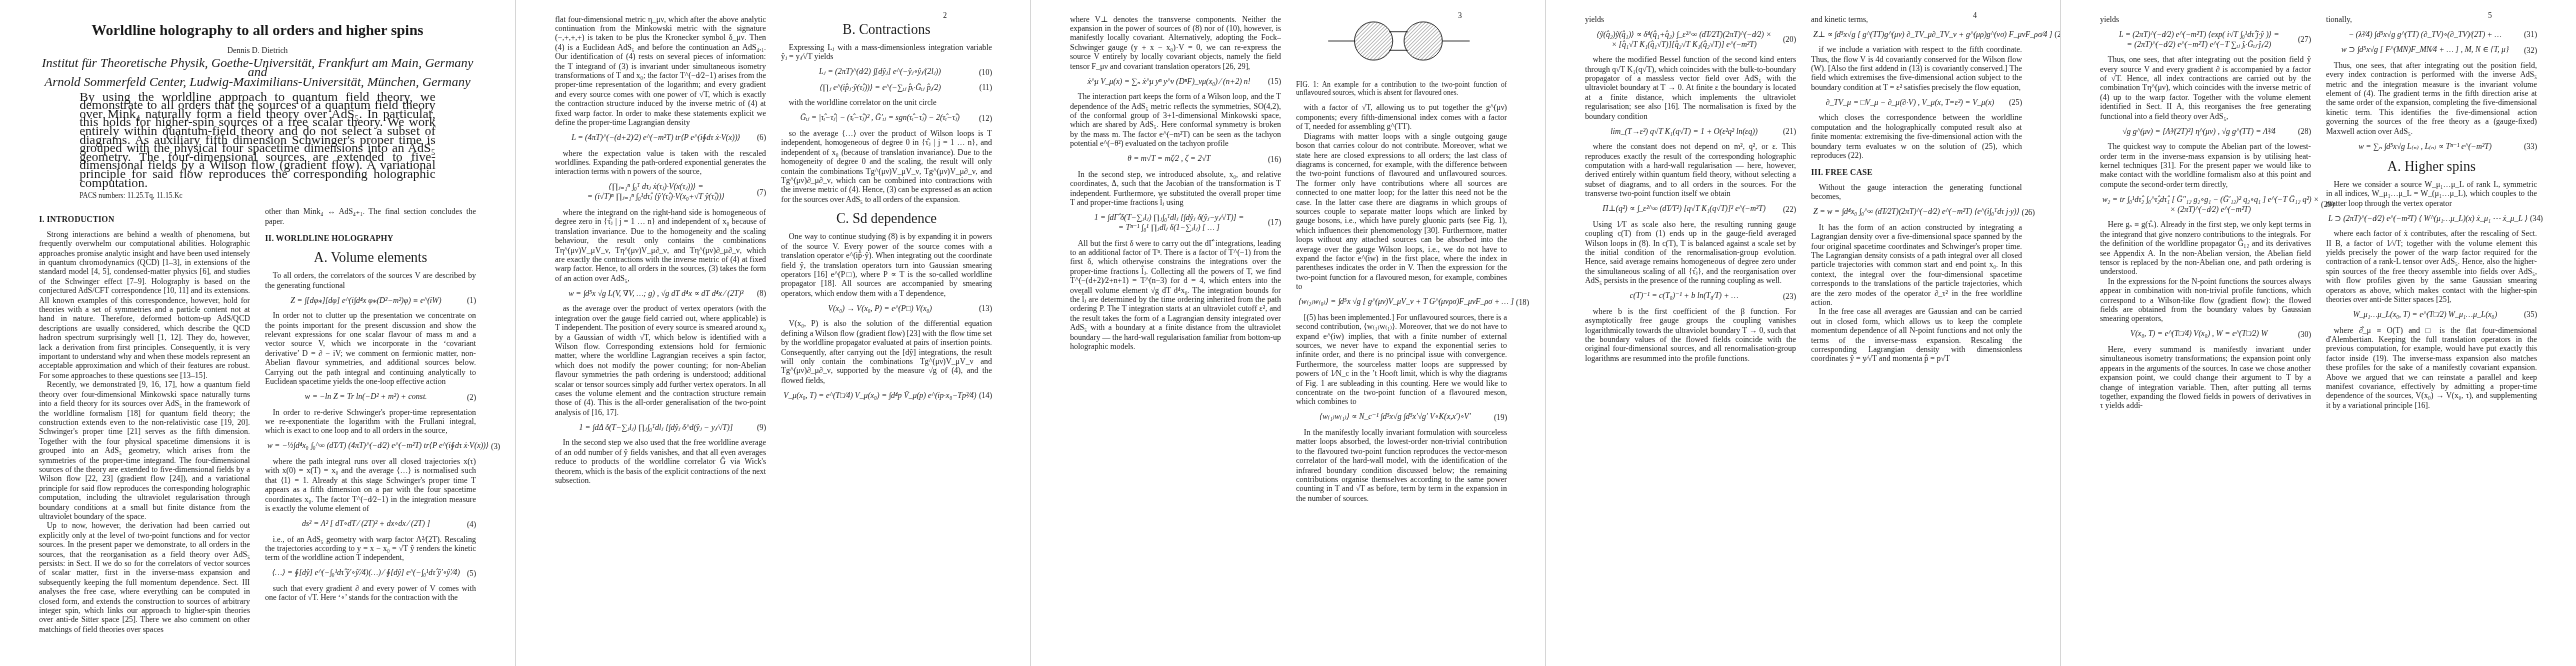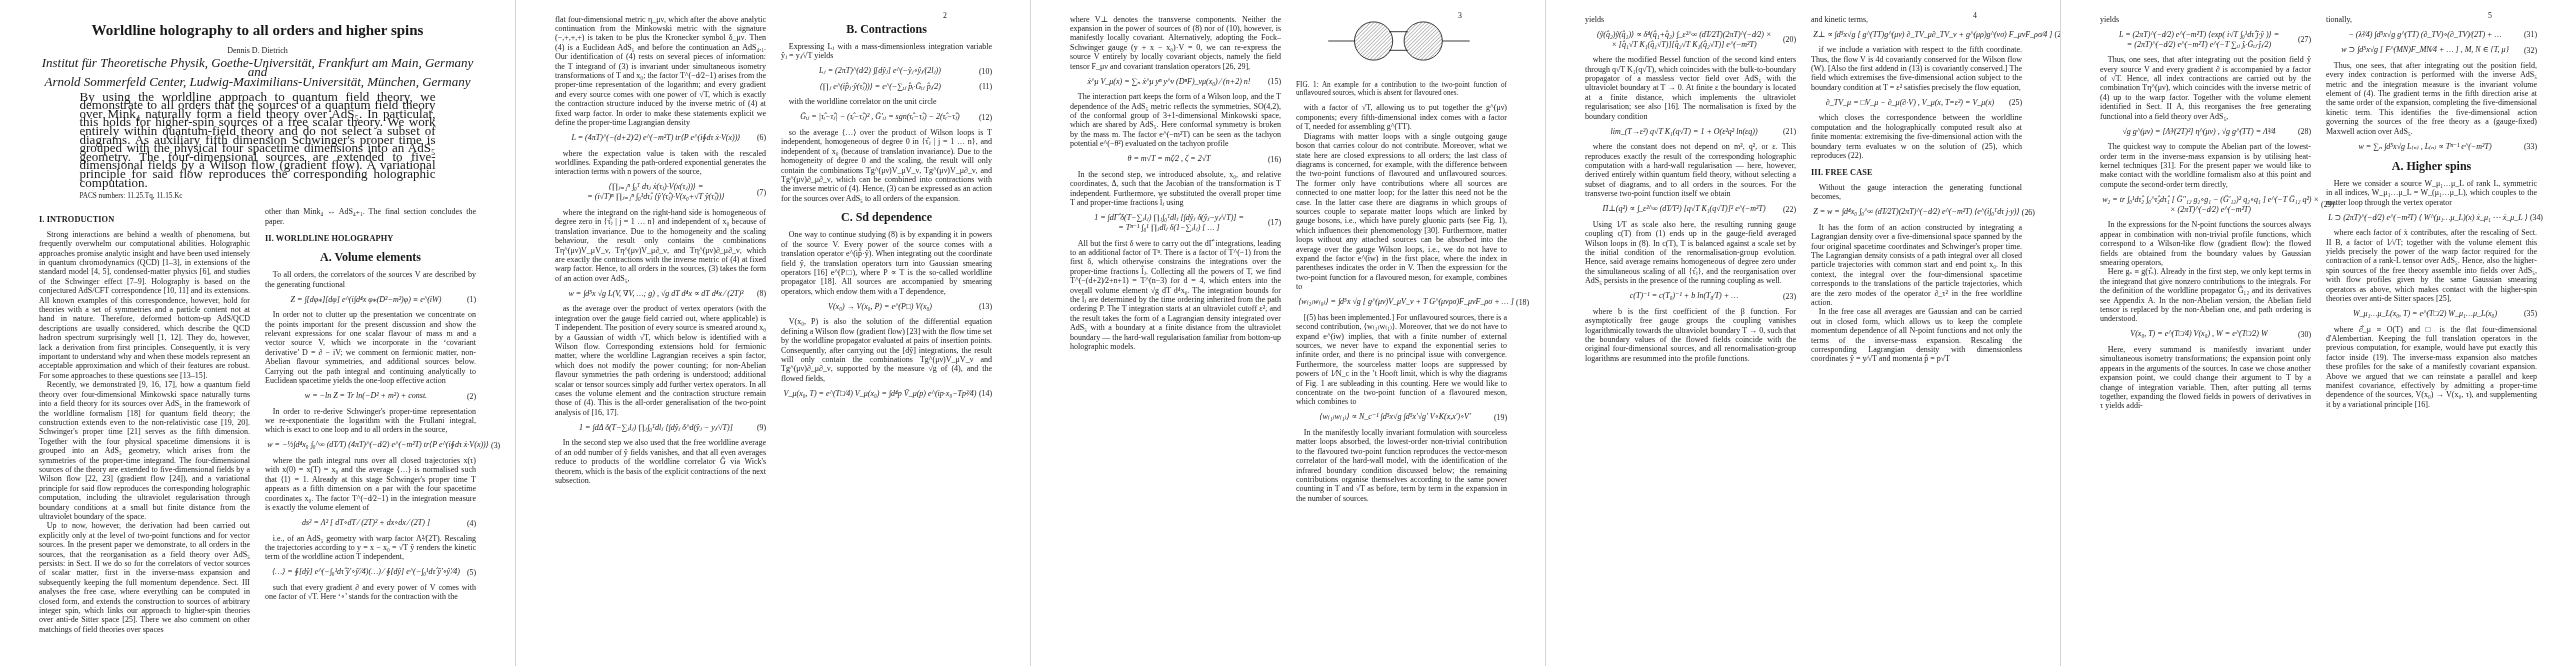--- a/index.html
+++ b/index.html
@@ -17,21 +17,21 @@
   .page-number { position:absolute; top:11px; right:83px; font-size:7.8px; }
   .pg-header { text-align:center; margin:5.6px 0 7.8px; }
   .pg-title { font-size:15px; font-weight:bold; margin:7.8px 0 6.7px; }
   .pg-author { font-size:8px; margin-bottom:2.8px; }
   .pg-affil { font-size:13px; font-style:italic; line-height:9.4px; }
   .pg-abstract { width:356px; margin:6.7px auto 4.4px; font-size:13px; line-height:8.6px; text-align:justify; }
   .pg-pacs { width:356px; margin:1.1px auto 0; font-size:7.2px; text-align:left; }
   .cols { display:flex; gap:15px; }
   .col { width:211px; flex:none; }
   .h1 { font-weight:bold; font-size:8.3px; margin:7.8px 0 5.6px; letter-spacing:0.1px; }
-  .h2 { text-align:center; font-weight:bold; font-size:12px; margin:7.2px 0 5px; }
+  .h2 { text-align:center; font-weight:normal; font-size:14px; margin:7.2px 0 5px; }
   .para { font-size:8px; line-height:9.4px; text-align:justify; text-indent:7.8px; margin:0; }
   .para.cont { text-indent:0; }
   .eq { display:flex; align-items:center; margin:5.6px 0; }
   .eq-math { flex:1; text-align:center; font-style:italic; font-size:8px; line-height:10px; padding:0 2.2px; }
   .eq-line { white-space:nowrap; overflow:hidden; }
   .eq-num { font-size:7.8px; font-style:normal; }
   .figure { text-align:center; margin:2.2px 0 5.6px; }
   .figure svg { display:inline-block; }
   .fig-caption { font-size:7.2px; line-height:8.6px; text-align:justify; margin-top:14px; }
   .watermark {
@@ -329,22 +329,22 @@
               <div class="eq-num">(28)</div>
             </div>
             <p class="para">The quickest way to compute the Abelian part of the lowest-order term in the inverse-mass expansion is by utilising heat-kernel techniques [31]. For the present paper we would like to make contact with the worldline formalism also at this point and compute the second-order term directly,</p>
             <div class="eq">
               <div class="eq-math">
                 <div class="eq-line">w₂ = tr ∫₀¹dτ̂₂ ∫₀^τ̂₂dτ̂₁ [ Ĝ″₁₂ g₂∘g₁ − (Ĝ′₁₂)² q₂∘q₁ ] e^(−T Ĝ₁₂ q²) ×</div>
                 <div class="eq-line">× (2πT)^(−d⁄2) e^(−m²T)</div>
               </div>
               <div class="eq-num">(29)</div>
             </div>
+            <p class="para">Here gₛ ≡ g(τ̂ₛ). Already in the first step, we only kept terms in the integrand that give nonzero contributions to the integrals. For the definition of the worldline propagator Ĝ₁₂ and its derivatives see Appendix A. In the non-Abelian version, the Abelian field tensor is replaced by the non-Abelian one, and path ordering is understood.</p>
             <p class="para">In the expressions for the N-point functions the sources always appear in combination with non-trivial profile functions, which correspond to a Wilson-like flow (gradient flow): the flowed fields are obtained from the boundary values by Gaussian smearing operators,</p>
-            <p class="para">Here gₛ ≡ g(τ̂ₛ). Already in the first step, we only kept terms in the integrand that give nonzero contributions to the integrals. For the definition of the worldline propagator Ĝ₁₂ and its derivatives see Appendix A. In the non-Abelian version, the Abelian field tensor is replaced by the non-Abelian one, and path ordering is understood.</p>
             <div class="eq">
               <div class="eq-math">
                 <div class="eq-line">V(x₀, T) = e^(T□⁄4) V(x₀) ,  W = e^(T□⁄2) W</div>
               </div>
               <div class="eq-num">(30)</div>
             </div>
             <p class="para">Here, every summand is manifestly invariant under simultaneous isometry transformations; the expansion point only appears in the arguments of the sources. In case we chose another expansion point, we could change their argument to T by a change of integration variable. Then, after putting all terms together, expanding the flowed fields in powers of derivatives in τ yields addi-</p>
           </div>
           <div class="col">
             <p class="para cont">tionally,</p>

